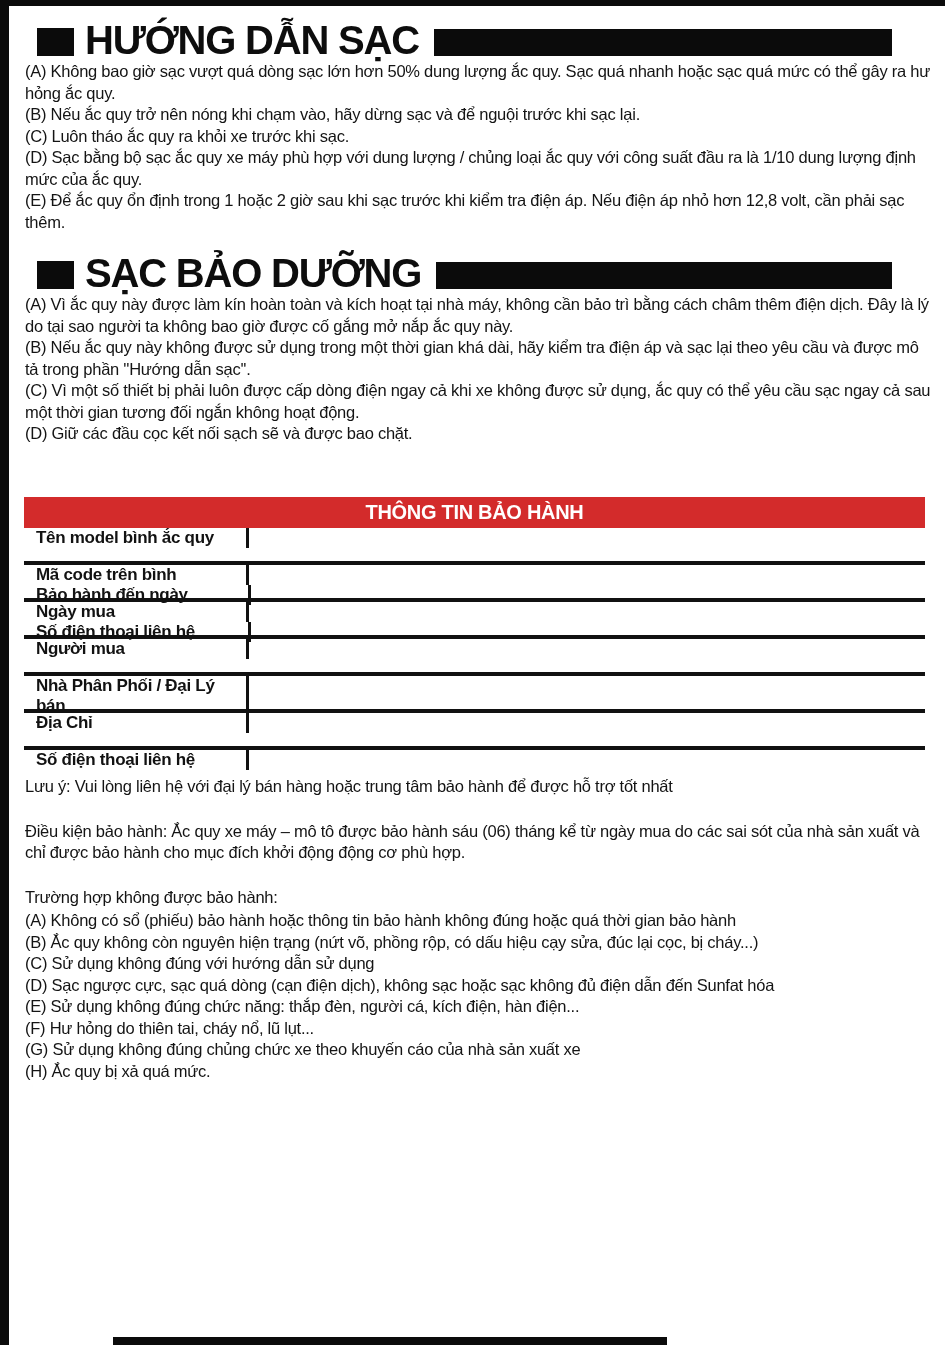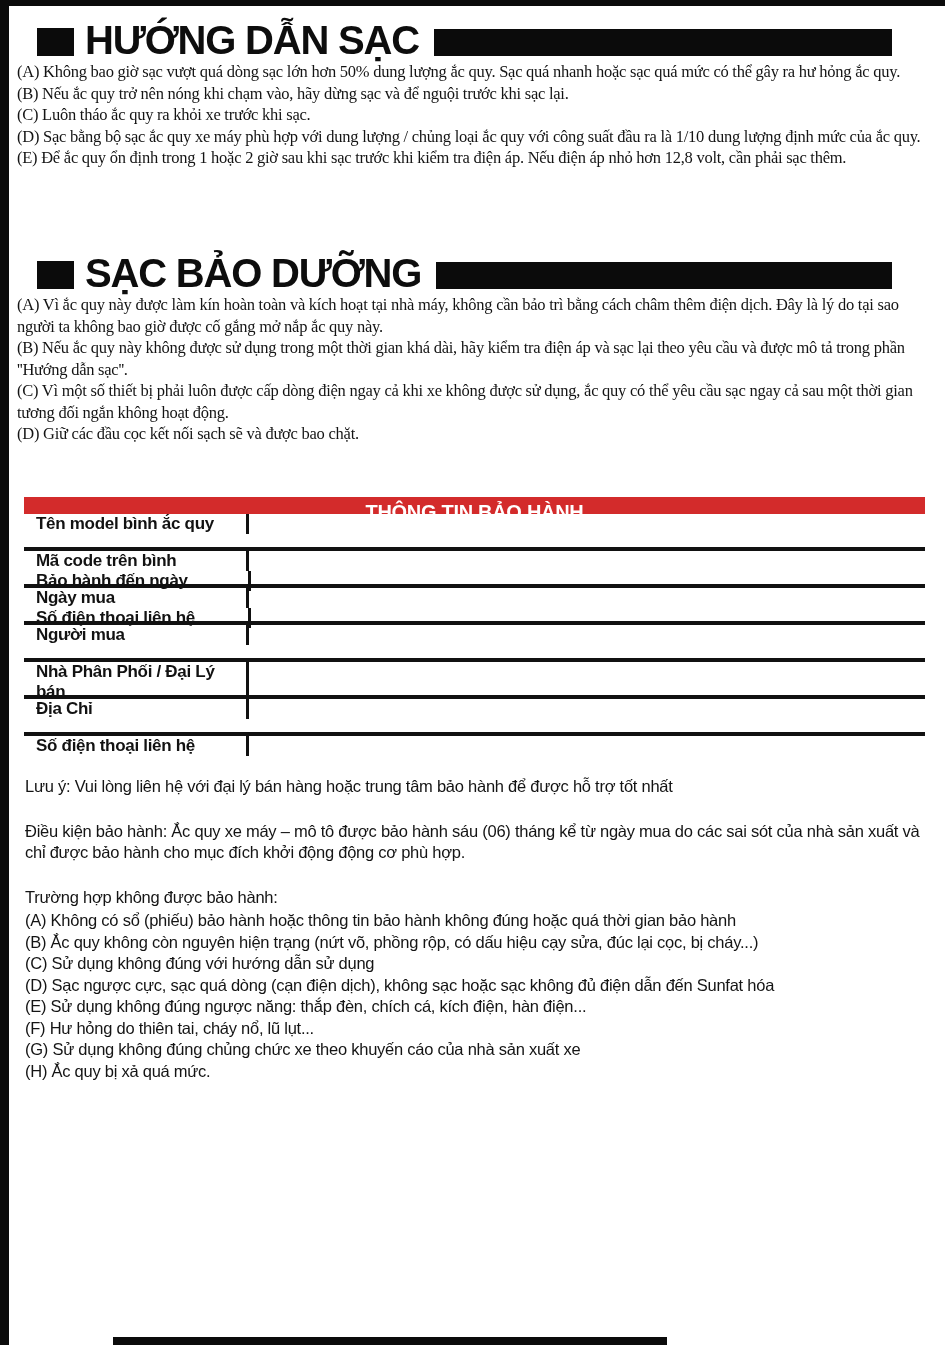--- a/index.html
+++ b/index.html
@@ -13,25 +13,25 @@
   }
   .left-strip{position:absolute;left:0;top:0;width:9px;height:1345px;background:#0b0b0b;}
   .top-bar{position:absolute;left:0;top:0;width:945px;height:6px;background:#0b0b0b;}
   .bottom-bar{position:absolute;left:113px;top:1337px;width:554px;height:8px;background:#0b0b0b;}
 
   .sec-header{position:absolute;left:37px;width:855px;height:38px;display:flex;align-items:center;}
   .sec-square{width:37px;height:28px;background:#0b0b0b;margin-right:11px;flex:none;}
   .sec-title{font-size:40px;font-weight:bold;letter-spacing:-1.2px;line-height:1;white-space:nowrap;padding-bottom:4px;color:#0d0d0d;}
   .sec-bar{flex:1;height:27px;background:#0b0b0b;margin-left:15px;}
 
-  .para-block{position:absolute;left:17px;width:908px;font-size:16.5px;line-height:21.5px;letter-spacing:-0.25px;color:#141414;font-family:Liberation Serif, serif;}
+  .para-block{position:absolute;left:25px;width:908px;font-size:16.5px;line-height:21.5px;letter-spacing:-0.25px;color:#141414;}
   .para-block p{margin:0;}
 
   .wtable{position:absolute;left:24px;top:497px;width:901px;}
-  .wt-header{height:17px;background:#d32b2b;color:#ffffff;font-weight:bold;font-size:20px;text-align:center;line-height:31px;letter-spacing:-0.3px;}
+  .wt-header{height:31px;background:#d32b2b;color:#ffffff;font-weight:bold;font-size:20px;text-align:center;line-height:31px;letter-spacing:-0.3px;}
   .wt-row{display:flex;height:33px;align-items:center;border-bottom:4px solid #111111;font-weight:bold;font-size:17px;letter-spacing:-0.3px;flex-direction:column;}
   .wt-row.last{border-bottom:none;}
   .wt-label{width:210px;flex:none;align-self:stretch;display:flex;align-items:center;padding-left:12px;border-right:3px solid #111111;}
   .wt-value{flex:1;align-self:stretch;}
   .wt-value.mid{width:223px;flex:none;border-right:3px solid #111111;}
   .wt-label2{width:212px;flex:none;align-self:stretch;display:flex;align-items:center;padding-left:12px;border-right:3px solid #111111;}
 
   .notes{position:absolute;left:25px;top:776px;width:908px;font-size:16.5px;line-height:21.5px;letter-spacing:-0.25px;color:#141414;}
   .notes p{margin:0 0 23px 0;}
   .notes .excl-title{margin-bottom:2px;}
@@ -114,21 +114,21 @@
   </div>
 
   <div class="notes">
     <p>Lưu ý: Vui lòng liên hệ với đại lý bán hàng hoặc trung tâm bảo hành để được hỗ trợ tốt nhất</p>
     <p>Điều kiện bảo hành: Ắc quy xe máy – mô tô được bảo hành sáu (06) tháng kể từ ngày mua do các sai sót của nhà sản xuất và chỉ được bảo hành cho mục đích khởi động động cơ phù hợp.</p>
     <p class="excl-title">Trường hợp không được bảo hành:</p>
     <div class="excl-item">(A) Không có sổ (phiếu) bảo hành hoặc thông tin bảo hành không đúng hoặc quá thời gian bảo hành</div>
     <div class="excl-item">(B) Ắc quy không còn nguyên hiện trạng (nứt võ, phồng rộp, có dấu hiệu cạy sửa, đúc lại cọc, bị cháy...)</div>
     <div class="excl-item">(C) Sử dụng không đúng với hướng dẫn sử dụng</div>
     <div class="excl-item">(D) Sạc ngược cực, sạc quá dòng (cạn điện dịch), không sạc hoặc sạc không đủ điện dẫn đến Sunfat hóa</div>
-    <div class="excl-item">(E) Sử dụng không đúng ngược năng: thắp đèn, chích cá, kích điện, hàn điện...</div>
+    <div class="excl-item">(E) Sử dụng không đúng chức năng: thắp đèn, người cá, kích điện, hàn điện...</div>
     <div class="excl-item">(F) Hư hỏng do thiên tai, cháy nổ, lũ lụt...</div>
     <div class="excl-item">(G) Sử dụng không đúng chủng chức xe theo khuyến cáo của nhà sản xuất xe</div>
     <div class="excl-item">(H) Ắc quy bị xả quá mức.</div>
   </div>
 
   <div class="bottom-bar"></div>
 
 </div>
 
 </body></html>

